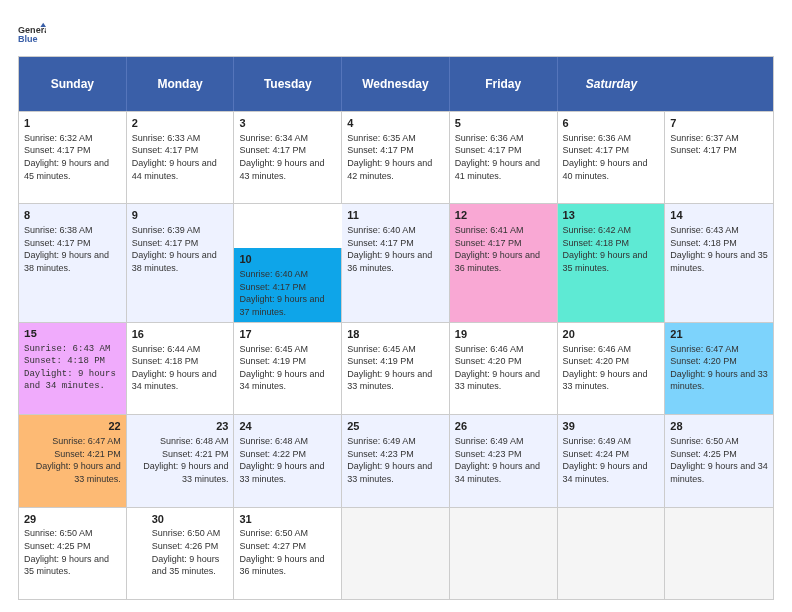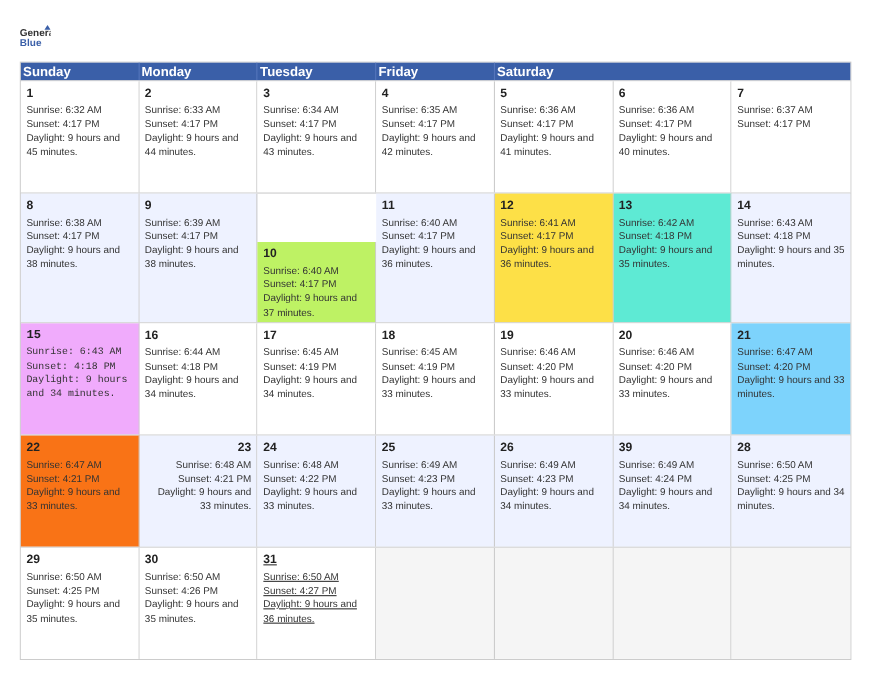--- a/index.html
+++ b/index.html
@@ -55,25 +55,25 @@
     }
     .cal-header-row {
       display: grid;
       grid-template-columns: repeat(7, 1fr);
       background: #3a5fa8;
     }
     .cal-header-cell {
       color: #fff;
       font-size: 12px;
       font-weight: bold;
-      text-align: left;
-      padding: 1px 2px;
+      text-align: center;
+      padding: 20px 2px;
       border-right: 1px solid #5575bb;
     }
-    .cal-header-cell:last-child { border-right: none; }
+    .cal-header-cell:last-child { border-right: none; font-style: italic; }
     .cal-body {
       flex: 1;
       display: flex;
       flex-direction: column;
     }
     .cal-week {
       display: grid;
       grid-template-columns: repeat(7, 1fr);
       flex: 1;
       border-top: 1px solid #ccc;
@@ -120,20 +120,21 @@
       <div class="main-title"></div>
       <div class="subtitle"></div>
     </div>
   </div>
 
   <div class="calendar">
     <div class="cal-header-row">
       <div class="cal-header-cell">Sunday</div>
       <div class="cal-header-cell">Monday</div>
       <div class="cal-header-cell">Tuesday</div>
+      <div class="cal-header-cell">Wednesday</div>
       <div class="cal-header-cell">Friday</div>
       <div class="cal-header-cell">Saturday</div>
     </div>
     <div class="cal-body" id="cal-body">
     <div class="cal-week">
           <div class="cal-cell" style="background: rgb(255, 255, 255);">
         <span class="day-num">1</span>
         <span class="cell-text">Sunrise: 6:32 AM</span><br>
         <span class="cell-text">Sunset: 4:17 PM</span><br>
         <span class="cell-text">Daylight: 9 hours and 45 minutes.</span>
@@ -180,33 +181,33 @@
         <span class="cell-text">Sunrise: 6:38 AM</span><br>
         <span class="cell-text">Sunset: 4:17 PM</span><br>
         <span class="cell-text">Daylight: 9 hours and 38 minutes.</span>
       </div>
           <div class="cal-cell" style="background: rgb(238, 242, 255);">
         <span class="day-num">9</span>
         <span class="cell-text">Sunrise: 6:39 AM</span><br>
         <span class="cell-text">Sunset: 4:17 PM</span><br>
         <span class="cell-text">Daylight: 9 hours and 38 minutes.</span>
       </div>
-          <div class="cal-cell" style="background: #bef264; margin-top: 44px;">
+          <div class="cal-cell" style="background: #0ea5e9; margin-top: 44px;">
         <span class="day-num">10</span>
         <span class="cell-text">Sunrise: 6:40 AM</span><br>
         <span class="cell-text">Sunset: 4:17 PM</span><br>
         <span class="cell-text">Daylight: 9 hours and 37 minutes.</span>
       </div>
           <div class="cal-cell" style="background: rgb(238, 242, 255);">
         <span class="day-num">11</span>
         <span class="cell-text">Sunrise: 6:40 AM</span><br>
         <span class="cell-text">Sunset: 4:17 PM</span><br>
         <span class="cell-text">Daylight: 9 hours and 36 minutes.</span>
       </div>
-          <div class="cal-cell" style="background: #fde047;">
+          <div class="cal-cell" style="background: #f9a8d4;">
         <span class="day-num">12</span>
         <span class="cell-text">Sunrise: 6:41 AM</span><br>
         <span class="cell-text">Sunset: 4:17 PM</span><br>
         <span class="cell-text">Daylight: 9 hours and 36 minutes.</span>
       </div>
           <div class="cal-cell" style="background: #5eead4;">
         <span class="day-num">13</span>
         <span class="cell-text">Sunrise: 6:42 AM</span><br>
         <span class="cell-text">Sunset: 4:18 PM</span><br>
         <span class="cell-text">Daylight: 9 hours and 35 minutes.</span>
@@ -256,21 +257,21 @@
         <span class="cell-text">Daylight: 9 hours and 33 minutes.</span>
       </div>
           <div class="cal-cell" style="background: #7dd3fc;">
         <span class="day-num">21</span>
         <span class="cell-text">Sunrise: 6:47 AM</span><br>
         <span class="cell-text">Sunset: 4:20 PM</span><br>
         <span class="cell-text">Daylight: 9 hours and 33 minutes.</span>
       </div>
         </div>
         <div class="cal-week">
-          <div class="cal-cell" style="background: #f97316;">
+          <div class="cal-cell" style="background: #fdba74; text-align: right;">
         <span class="day-num">22</span>
         <span class="cell-text">Sunrise: 6:47 AM</span><br>
         <span class="cell-text">Sunset: 4:21 PM</span><br>
         <span class="cell-text">Daylight: 9 hours and 33 minutes.</span>
       </div>
           <div class="cal-cell" style="background: rgb(238, 242, 255); text-align: right;">
         <span class="day-num">23</span>
         <span class="cell-text">Sunrise: 6:48 AM</span><br>
         <span class="cell-text">Sunset: 4:21 PM</span><br>
         <span class="cell-text">Daylight: 9 hours and 33 minutes.</span>
@@ -306,27 +307,27 @@
         <span class="cell-text">Daylight: 9 hours and 34 minutes.</span>
       </div>
         </div>
         <div class="cal-week">
           <div class="cal-cell" style="background: rgb(255, 255, 255);">
         <span class="day-num">29</span>
         <span class="cell-text">Sunrise: 6:50 AM</span><br>
         <span class="cell-text">Sunset: 4:25 PM</span><br>
         <span class="cell-text">Daylight: 9 hours and 35 minutes.</span>
       </div>
-          <div class="cal-cell" style="background: rgb(255, 255, 255);">
+          <div class="cal-cell" style="background: rgb(255, 255, 255); margin-left: 20px;">
         <span class="day-num">30</span>
         <span class="cell-text">Sunrise: 6:50 AM</span><br>
         <span class="cell-text">Sunset: 4:26 PM</span><br>
         <span class="cell-text">Daylight: 9 hours and 35 minutes.</span>
       </div>
-          <div class="cal-cell" style="background: rgb(255, 255, 255); text-decoration: underline;">
+          <div class="cal-cell" style="background: rgb(255, 255, 255);">
         <span class="day-num">31</span>
         <span class="cell-text">Sunrise: 6:50 AM</span><br>
         <span class="cell-text">Sunset: 4:27 PM</span><br>
         <span class="cell-text">Daylight: 9 hours and 36 minutes.</span>
       </div>
           <div class="cal-cell empty" style="background: rgb(245, 245, 245);"></div>
           <div class="cal-cell empty" style="background: rgb(245, 245, 245);"></div>
           <div class="cal-cell empty" style="background: rgb(245, 245, 245);"></div>
           <div class="cal-cell empty" style="background: rgb(245, 245, 245);"></div>
         </div>

